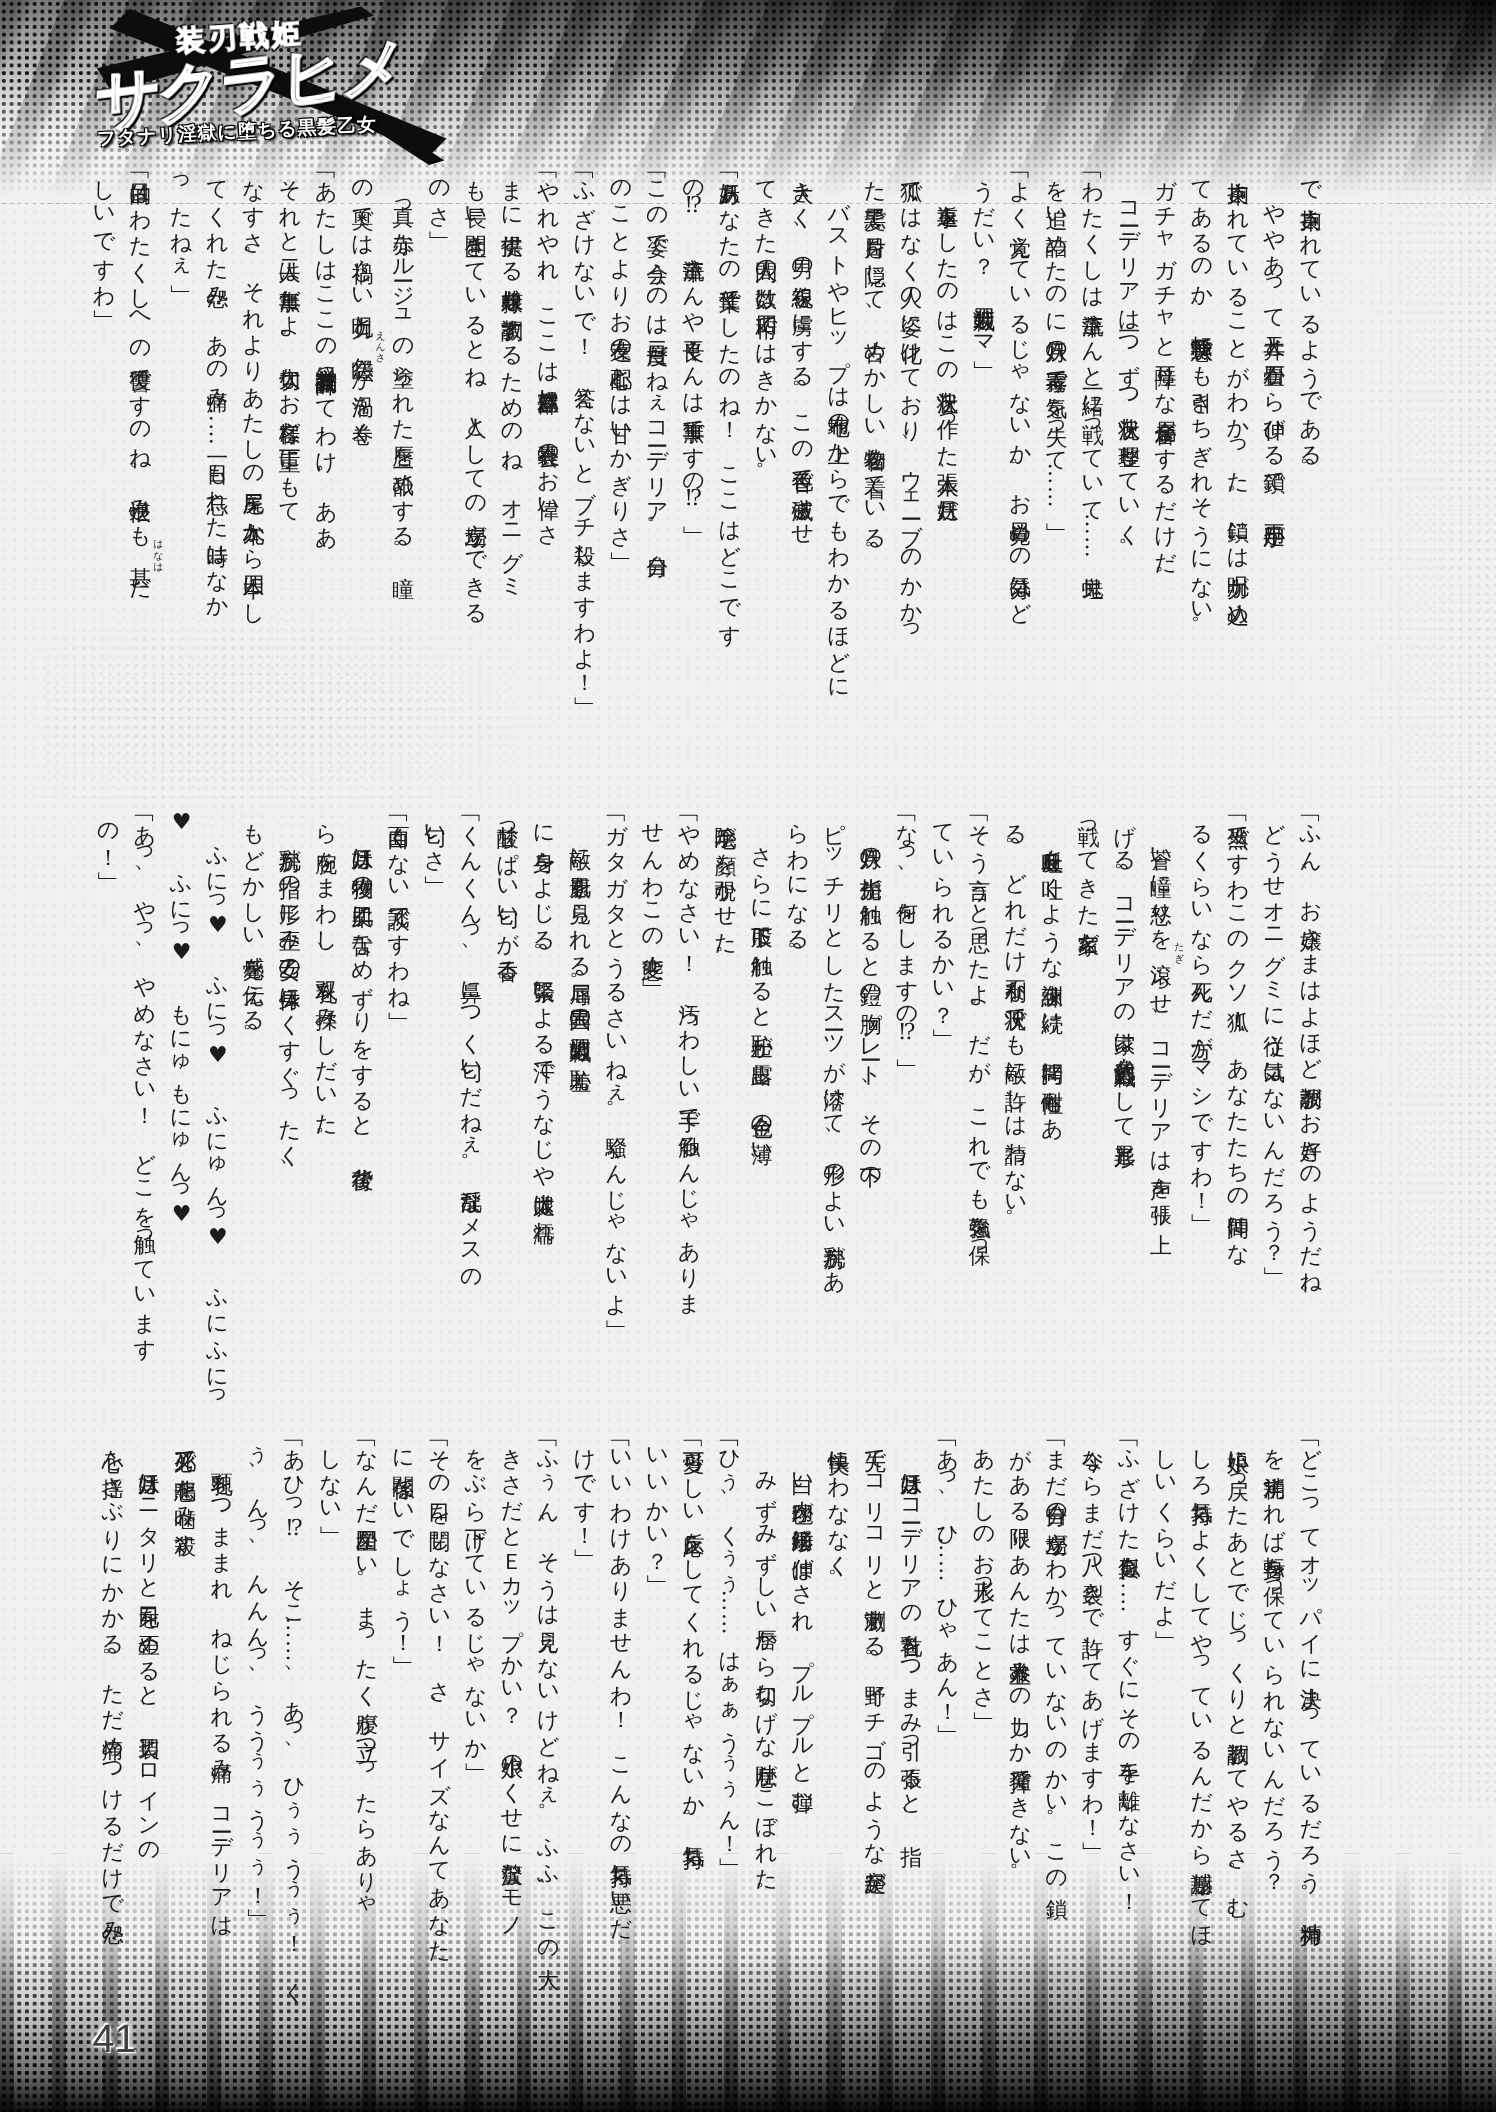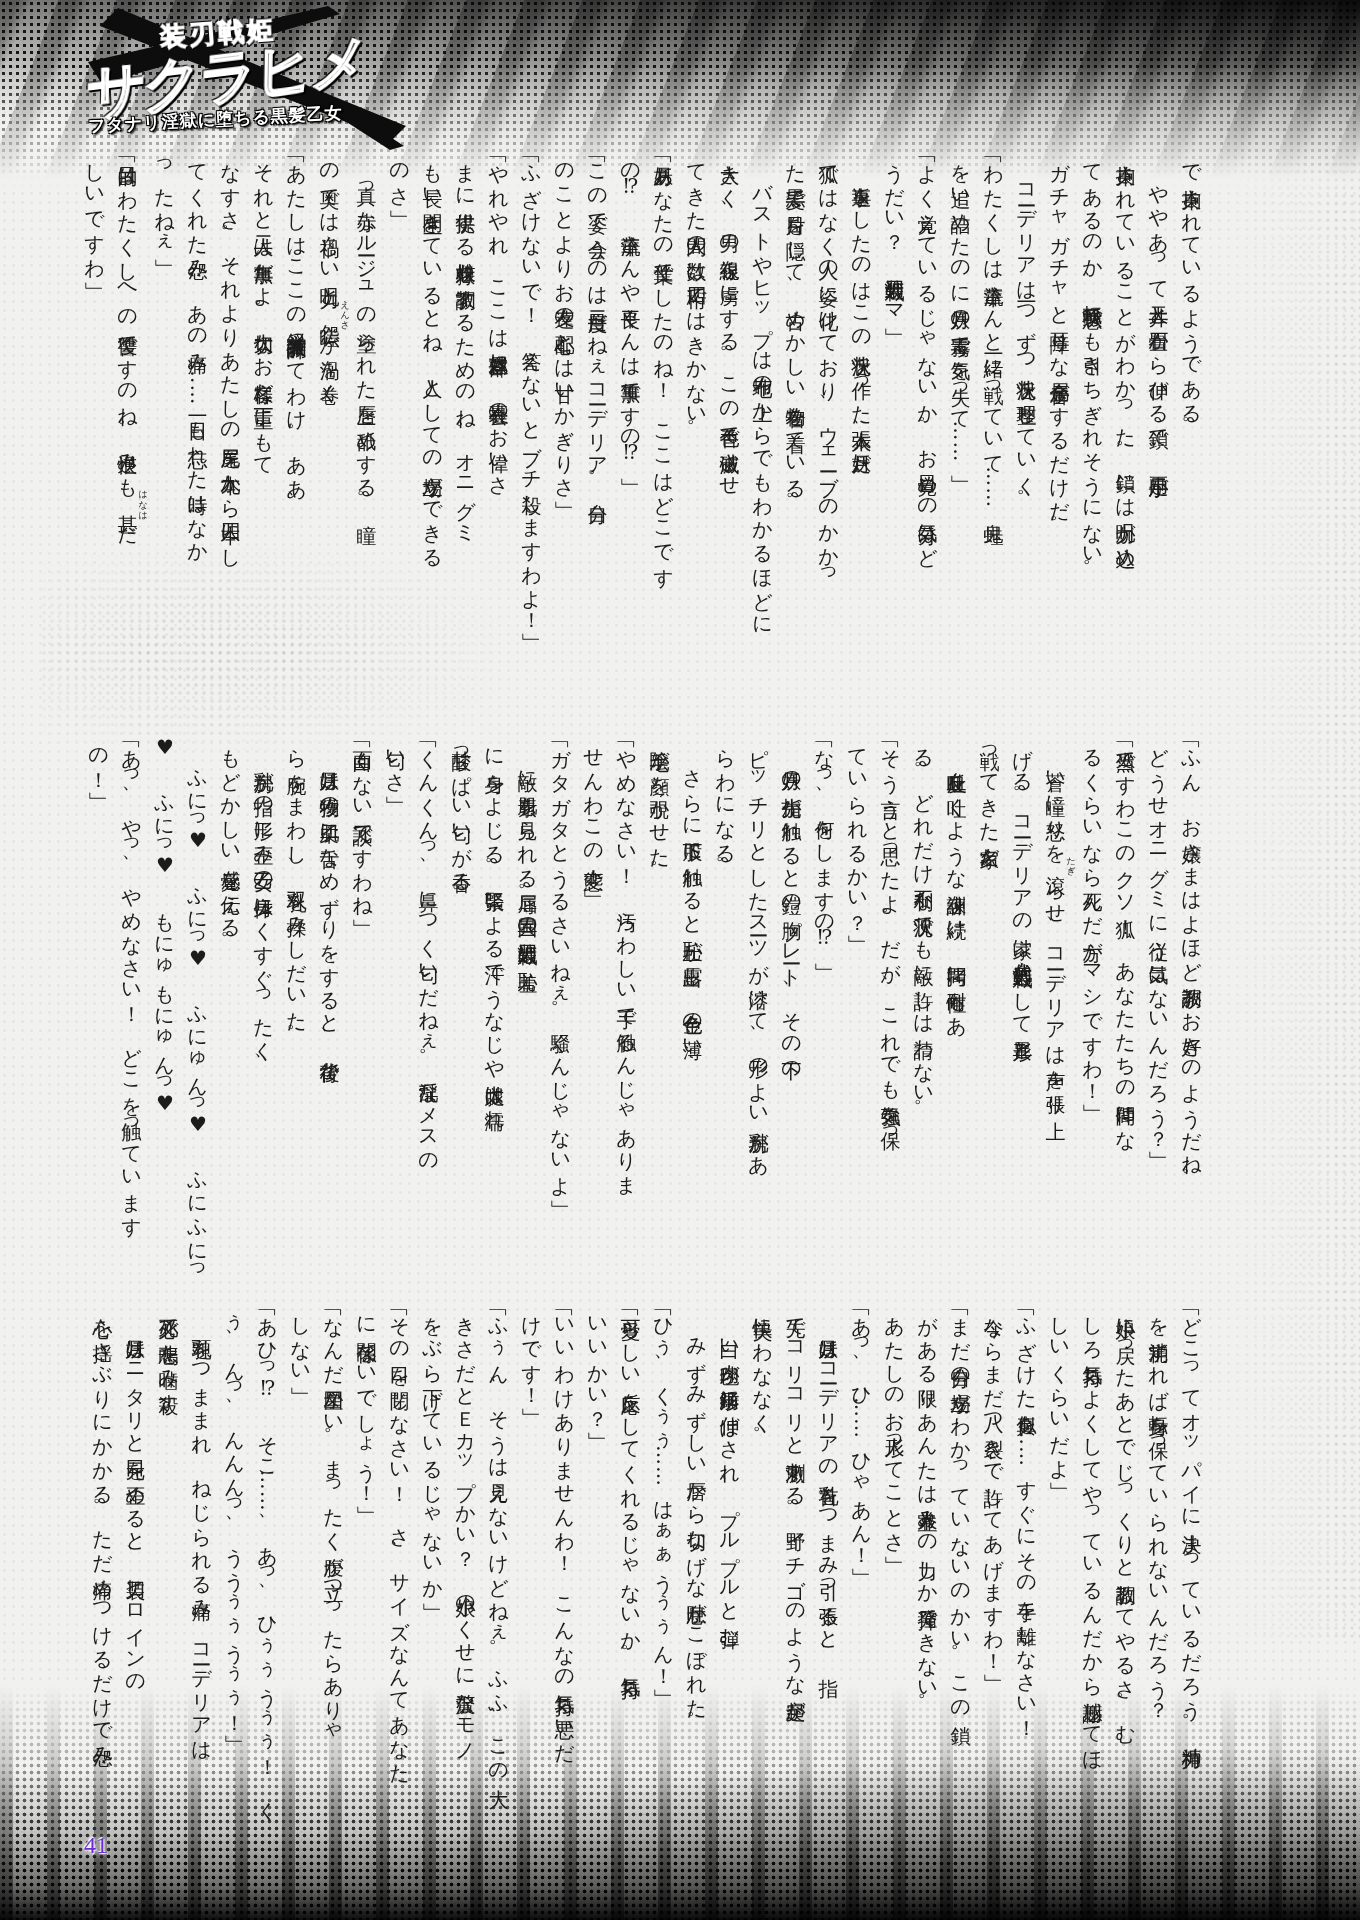--- a/index.html
+++ b/index.html
@@ -90,22 +90,22 @@
   #logo-subtitle{
     position:absolute;left:4px;top:104px;z-index:3;
     font-family:"DejaVu Sans","Liberation Sans",sans-serif;
     font-weight:bold;font-size:17px;letter-spacing:1px;color:#fff;
     text-shadow:-1px -1px 0 #000,1px -1px 0 #000,-1px 1px 0 #000,1px 1px 0 #000,0 0 3px #000,2px 2px 2px #000;
     transform:rotate(-3deg);
   }
   
   #page-number{
     position:absolute;left:84px;top:1832px;z-index:4;
-    font-family:Liberation Serif, serif;
-    font-size:24px;color:#6d28d9;
+    font-family:Liberation Sans, sans-serif;
+    font-size:36px;color:#404040;
     text-shadow:0 0 5px #fff,0 0 9px #fff,1px 1px 1px #fff,-1px -1px 1px #fff;
   }
 </style>
 </head>
 <body>
 
 <div class="ht" id="ht-page"></div>
 <div class="ht" id="ht-top"></div>
 <div class="ht" id="ht-right"></div>
 <div class="ht" id="ht-mid"></div>

